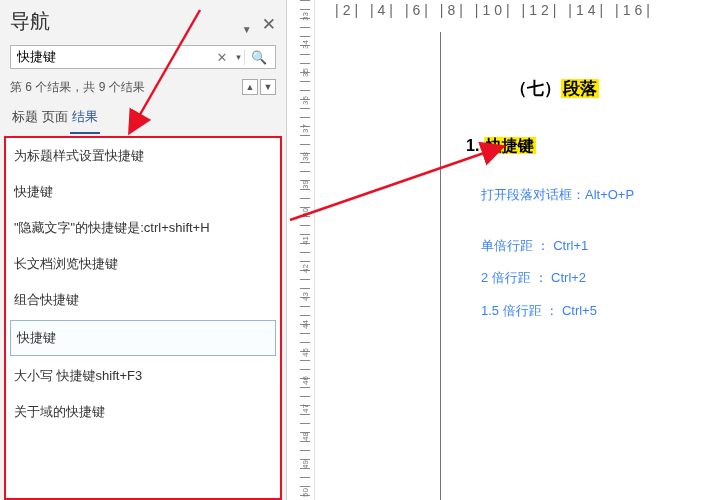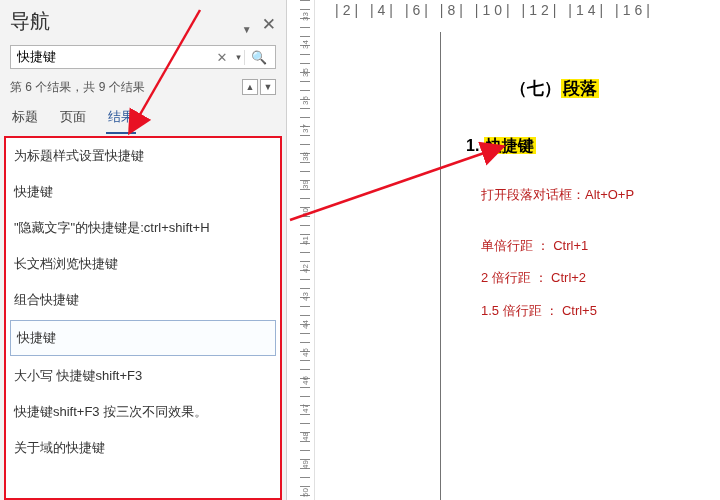--- a/index.html
+++ b/index.html
@@ -10,37 +10,37 @@
     .dd{font-size:10px;margin-right:10px;color:#666}
     .x{font-size:17px;color:#666;cursor:pointer}
     .srch{margin:6px 10px;background:#fff;border:1px solid #b5b5b5;display:flex;align-items:center;height:24px}
     .srch input{flex:1;border:none;outline:none;padding:0 6px;font-size:13px}
     .srch .clr{padding:0 6px;color:#777;font-size:13px;cursor:pointer}
     .srch .dd2{padding:0 3px;color:#555;font-size:9px;cursor:pointer}
     .srch .mag{padding:0 7px;border-left:1px solid #ddd;color:#555;font-size:13px;cursor:pointer}
     .status{display:flex;align-items:flex-start;padding:4px 10px 8px;color:#555;font-size:12px}
     .status span{flex:1}
     .nav{width:16px;height:16px;border:1px solid #aaa;background:#fff;display:flex;align-items:center;justify-content:center;font-size:9px;margin-left:2px;cursor:pointer;color:#555}
-    .tabs{display:flex;gap:18px;padding:0 10px 0 10px;font-size:13px}
+    .tabs{display:flex;padding:0 10px 0 10px;font-size:13px}
     .tab{padding:4px 2px 6px;cursor:pointer;color:#444}
     .tab.active{color:#2a5699;border-bottom:2px solid #2a5699;font-weight:500}
     .redbox{border:2px solid #e81123;margin:2px 4px 0;height:364px;overflow:hidden;background:#fff}
     .res{padding:9px 8px;font-size:13px;color:#333;border-bottom:0}
     .res.sel{border:1px solid #9ab3d4;background:#fafdff;margin:2px 4px;padding:8px 6px}
     .vruler{position:absolute;left:295px;top:0;width:20px;height:500px;background:#fff;border-right:1px solid #e0e0e0}
     .vruler::before{content:"";position:absolute;left:5px;top:0;width:10px;height:500px;background:repeating-linear-gradient(to bottom,#888 0,#888 1px,transparent 1px,transparent 9px)}
     .vnums{position:absolute;left:1px;top:0;height:100%;color:#777;font-size:8px}
     .vnums span{position:absolute;left:0;width:18px;text-align:center;transform:rotate(-90deg)}
     .hruler{position:absolute;left:325px;top:0;right:0;height:16px;background:#fff}
     .hruler-ticks{position:absolute;left:0;right:0;top:2px;height:12px;color:#666;font-size:14px;display:flex}
     .page{position:absolute;left:440px;top:32px;width:228px;height:484px;background:#fff;border-left:1px solid #737373}
     .hdg7{text-align:center;margin-top:45px;font-size:17px;font-weight:700;color:#000}
     .hl{background:#ffea00;padding:0 2px}
     .h1line{margin:36px 0 0 25px;font-size:16px;font-weight:700;color:#000}
-    .body{margin:22px 4px 0 40px;font-size:13px;color:#b91c1c;line-height:2.5}
+    .body{margin:22px 4px 0 40px;font-size:13px;color:#3b82f6;line-height:2.5}
     svg{position:absolute;left:0;top:0;width:720px;height:500px;pointer-events:none}
   </style>
 </head>
 <body>
 
 <div class="panel">
   <div class="panel-h">
     <h1>导航</h1>
     <span class="dd">▼</span>
     <span class="x">✕</span>
@@ -62,21 +62,20 @@
     <div class="tab active">结果</div>
   </div>
   <div class="redbox">
     <div class="res">为标题样式设置快捷键</div>
     <div class="res">快捷键</div>
     <div class="res">"隐藏文字"的快捷键是:ctrl+shift+H</div>
     <div class="res">长文档浏览快捷键</div>
     <div class="res">组合快捷键</div>
     <div class="res sel">快捷键</div>
     <div class="res">大小写 快捷键shift+F3</div>
-    <div class="res">快捷键shift+F3 按三次不同效果。</div>
     <div class="res">关于域的快捷键</div>
   </div>
 </div>
 
 <div class="vruler">
   <div class="vnums">
     <span style="top:12px">33</span>
     <span style="top:40px">34</span>
     <span style="top:68px">35</span>
     <span style="top:96px">36</span>

